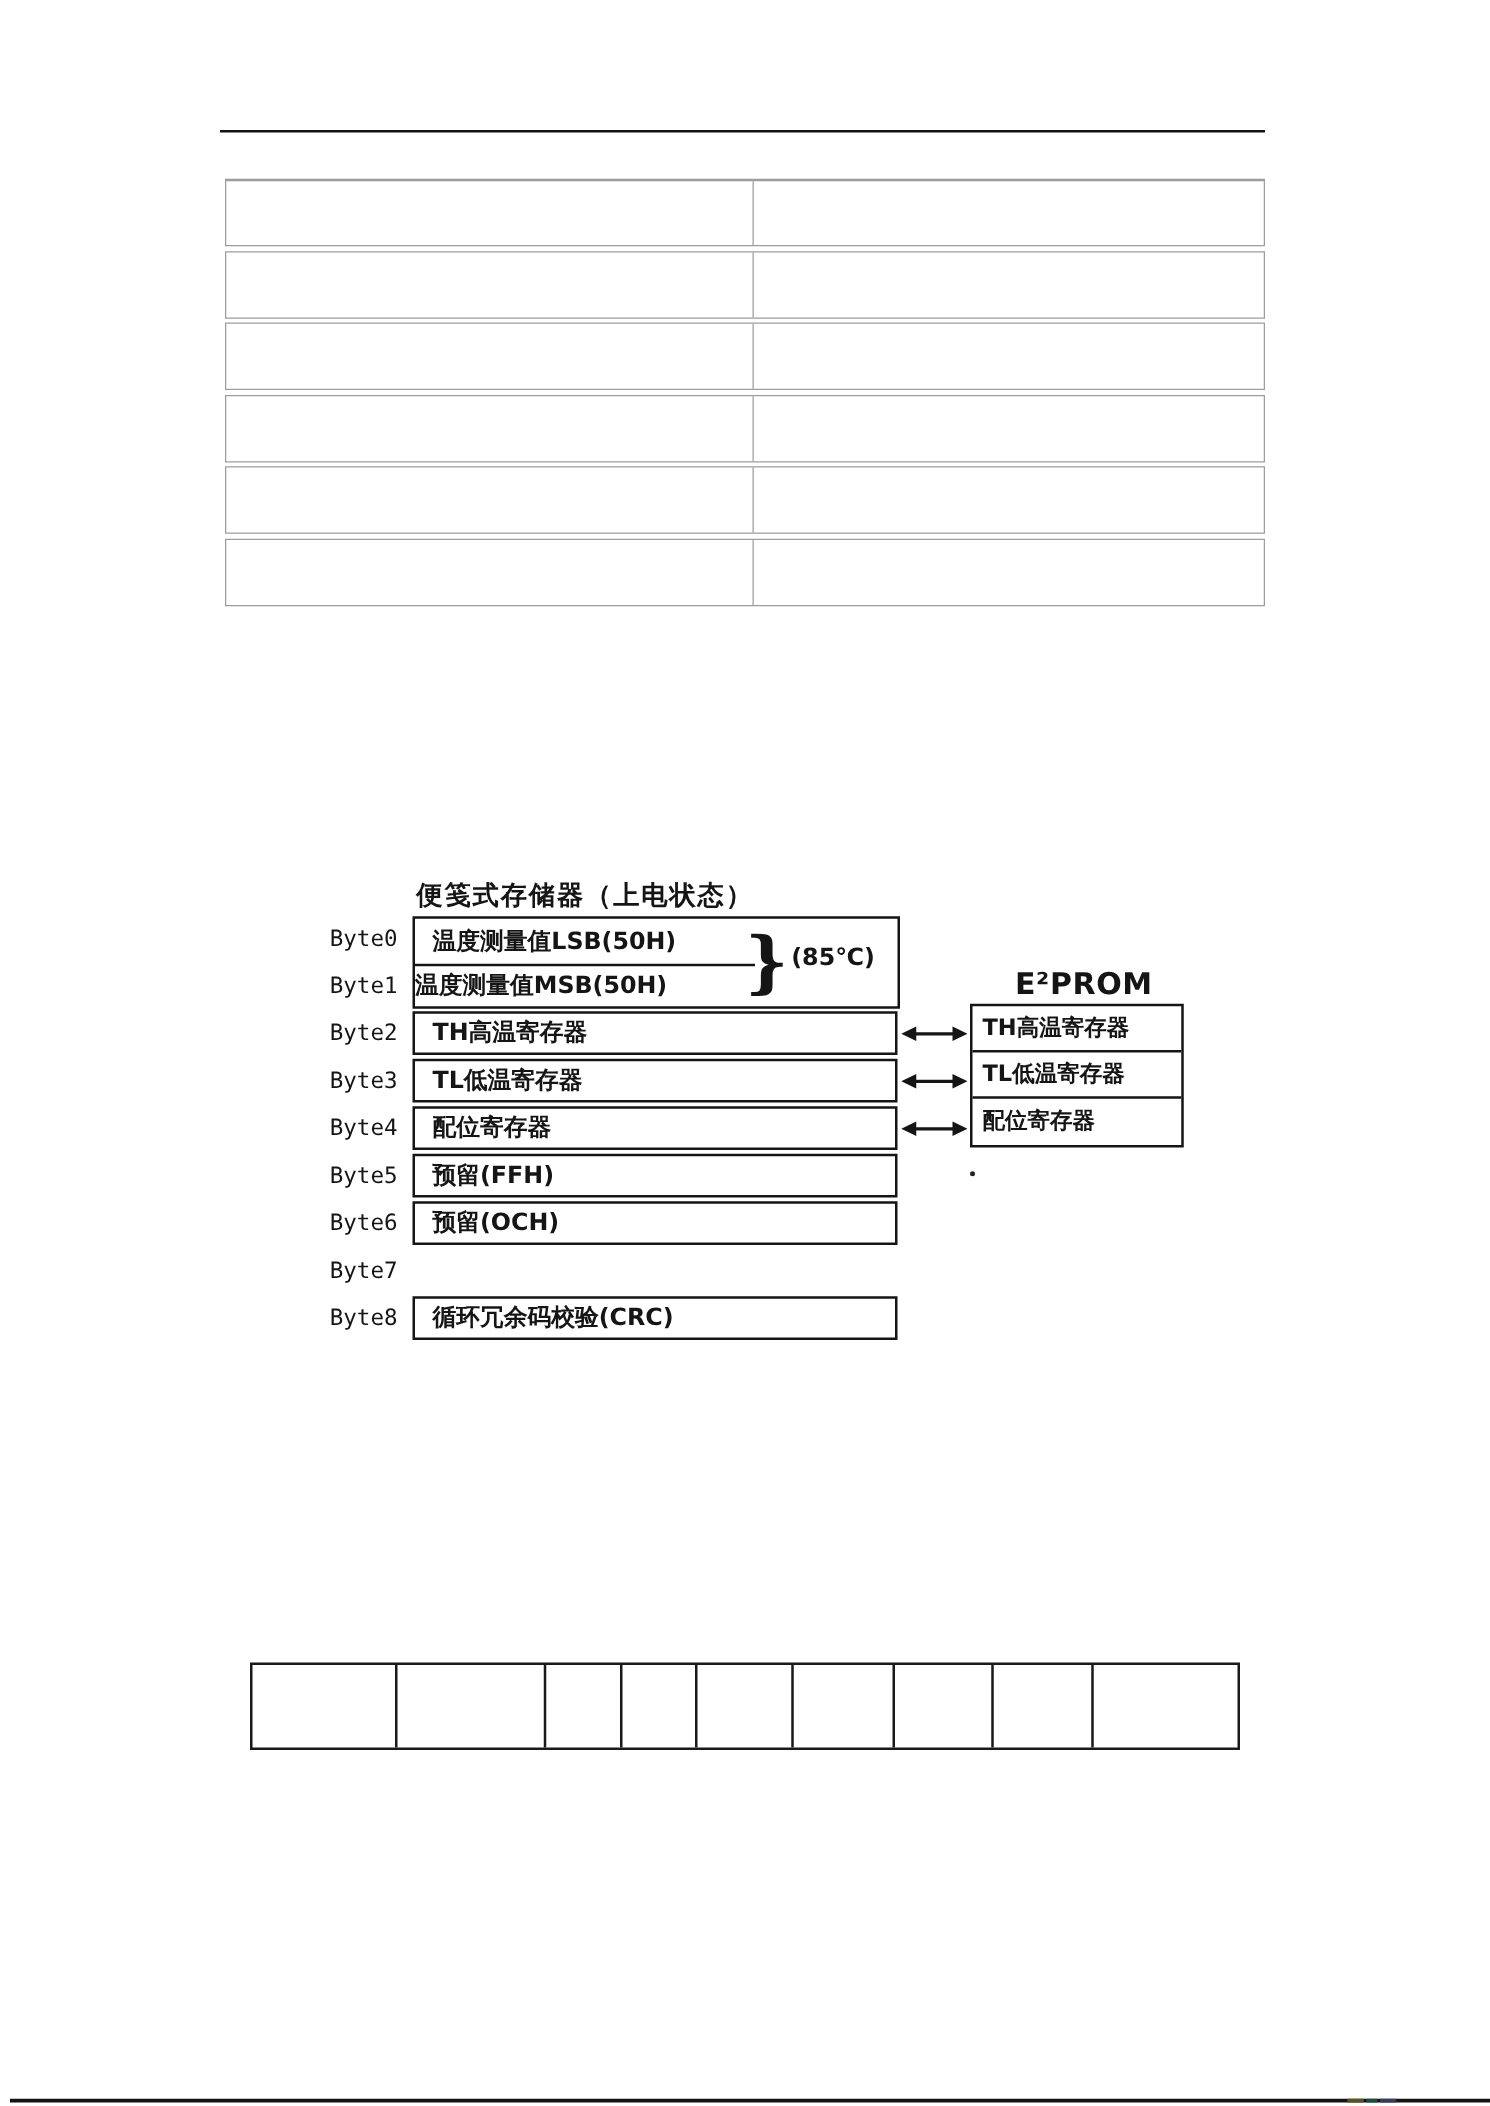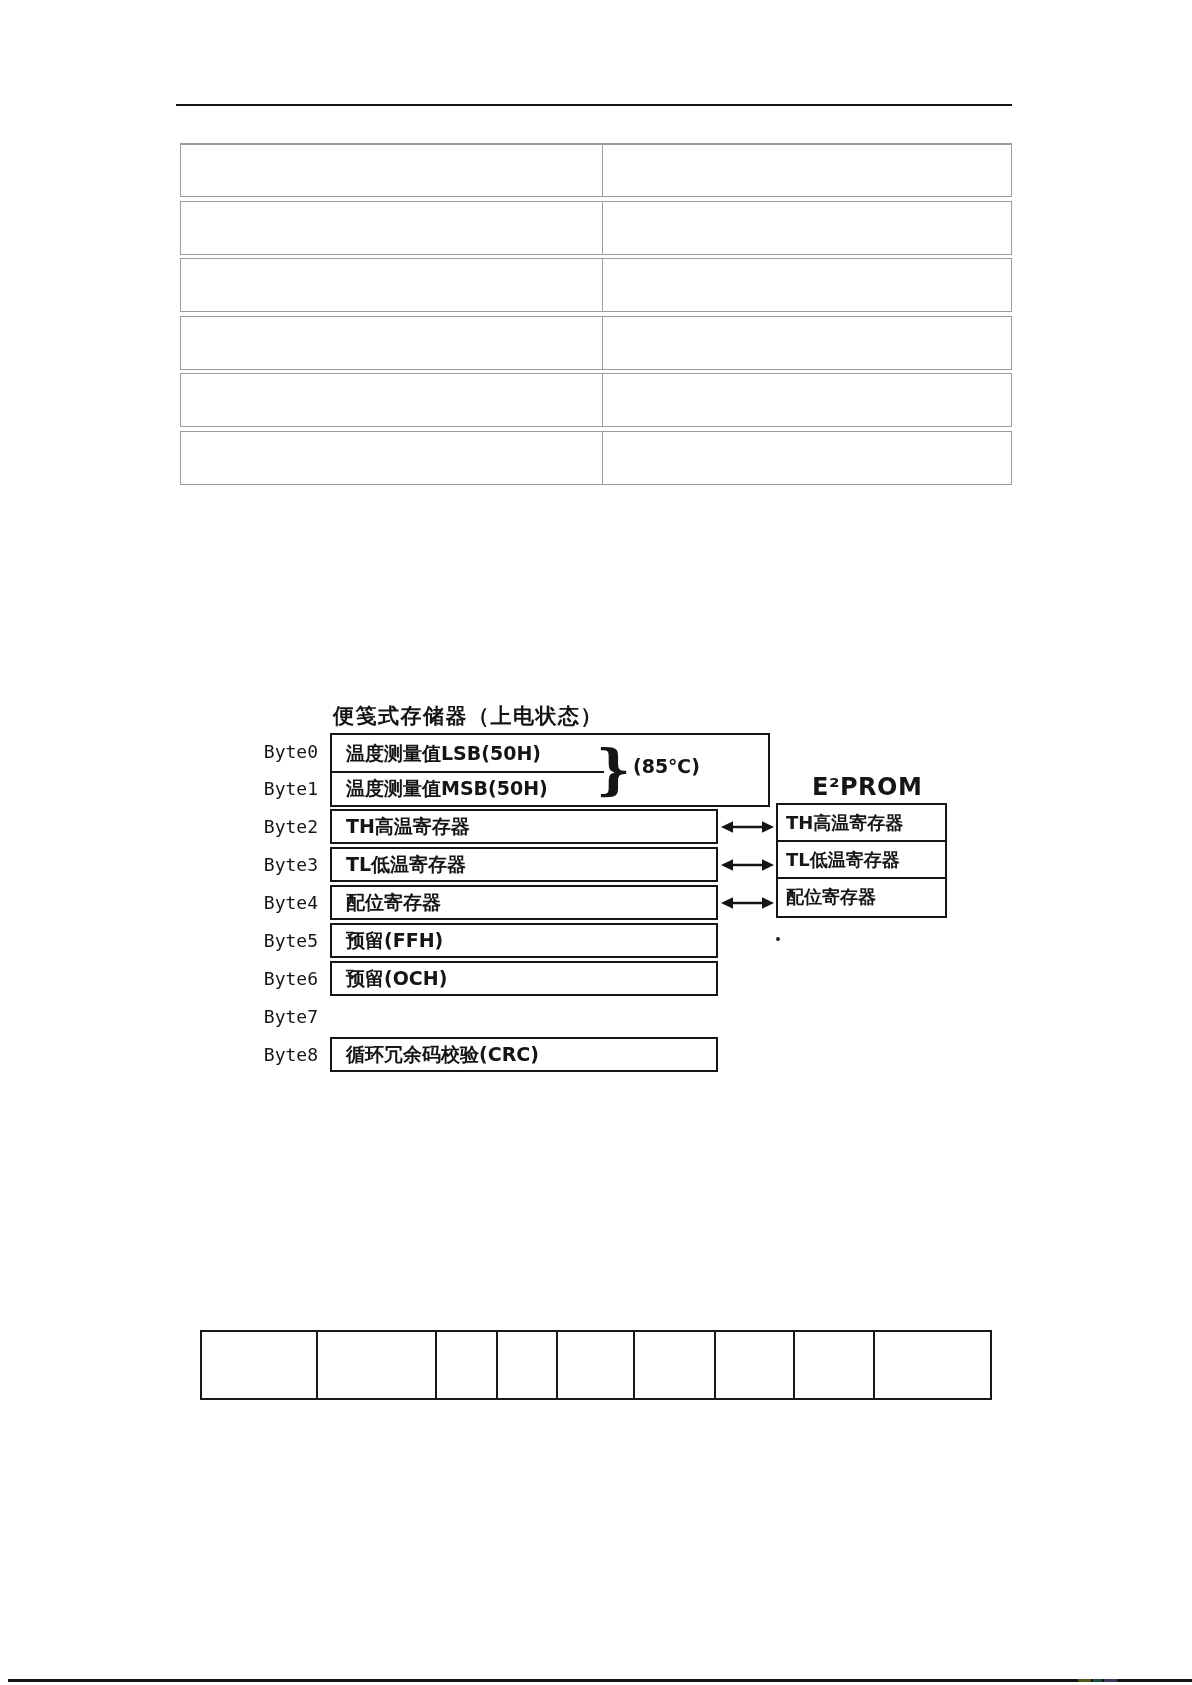--- a/index.html
+++ b/index.html
@@ -19,23 +19,23 @@
   .top-table { left:180px; top:143px; width:832px; height:342px;
     display:flex; flex-direction:column; justify-content:space-between; }
   .tt-row { position:relative; height:54px; border:1px solid #9d9d9d; background:#fff; }
   .tt-row:first-child { border-top-width:2px; }
   .tt-div { position:absolute; left:421px; top:0; bottom:0; width:1px; background:#9d9d9d; }
 
   
   .diag-title { left:333px; top:702px; font-size:21px; font-weight:700; letter-spacing:1.5px;font-family:Liberation Mono, monospace; }
   .byte-label { left:228px; width:90px; height:36px; line-height:36px; text-align:right;
     font-family:"DejaVu Sans Mono", monospace; font-weight:400; font-size:18px; }
-  .sp-pair { left:330px; top:733px; width:440px; height:74px; border:2px solid #151515; }
+  .sp-pair { left:330px; top:733px; width:390px; height:74px; border:2px solid #151515; }
   .sp-pair .r1 { height:37px; line-height:37px; padding-left:14px; font-size:19px; font-weight:700; }
-  .sp-pair .r2 { height:33px; line-height:33px; padding-left:14px; font-size:19px; font-weight:700; }
+  .sp-pair .r2 { height:33px; line-height:33px; font-size:19px; font-weight:700; }
   .pair-sep { position:absolute; left:0; top:36px; width:272px; height:2px; background:#151515; }
   .brace { position:absolute; left:264px; top:3px; width:40px; font-size:54px; line-height:62px;
     font-weight:700; font-family:"DejaVu Serif", serif; }
   .temp-note { position:absolute; left:301px; top:20px; font-size:19px; font-weight:700; }
   .sp-row { left:330px; width:388px; height:35px; border:2px solid #151515;
     line-height:31px; padding-left:14px; font-size:19px; font-weight:700; background:#fff; }
   .arrow { left:721px; width:53px; height:16px; }
   .ee-title { left:812px; top:773px; font-size:24px; font-weight:700; letter-spacing:0.5px; }
   .ee-box { left:776px; top:803px; width:171px; height:115px; border:2px solid #151515; }
   .ee-row { height:37px; line-height:35px; padding-left:8px; font-size:18px; font-weight:700; }

